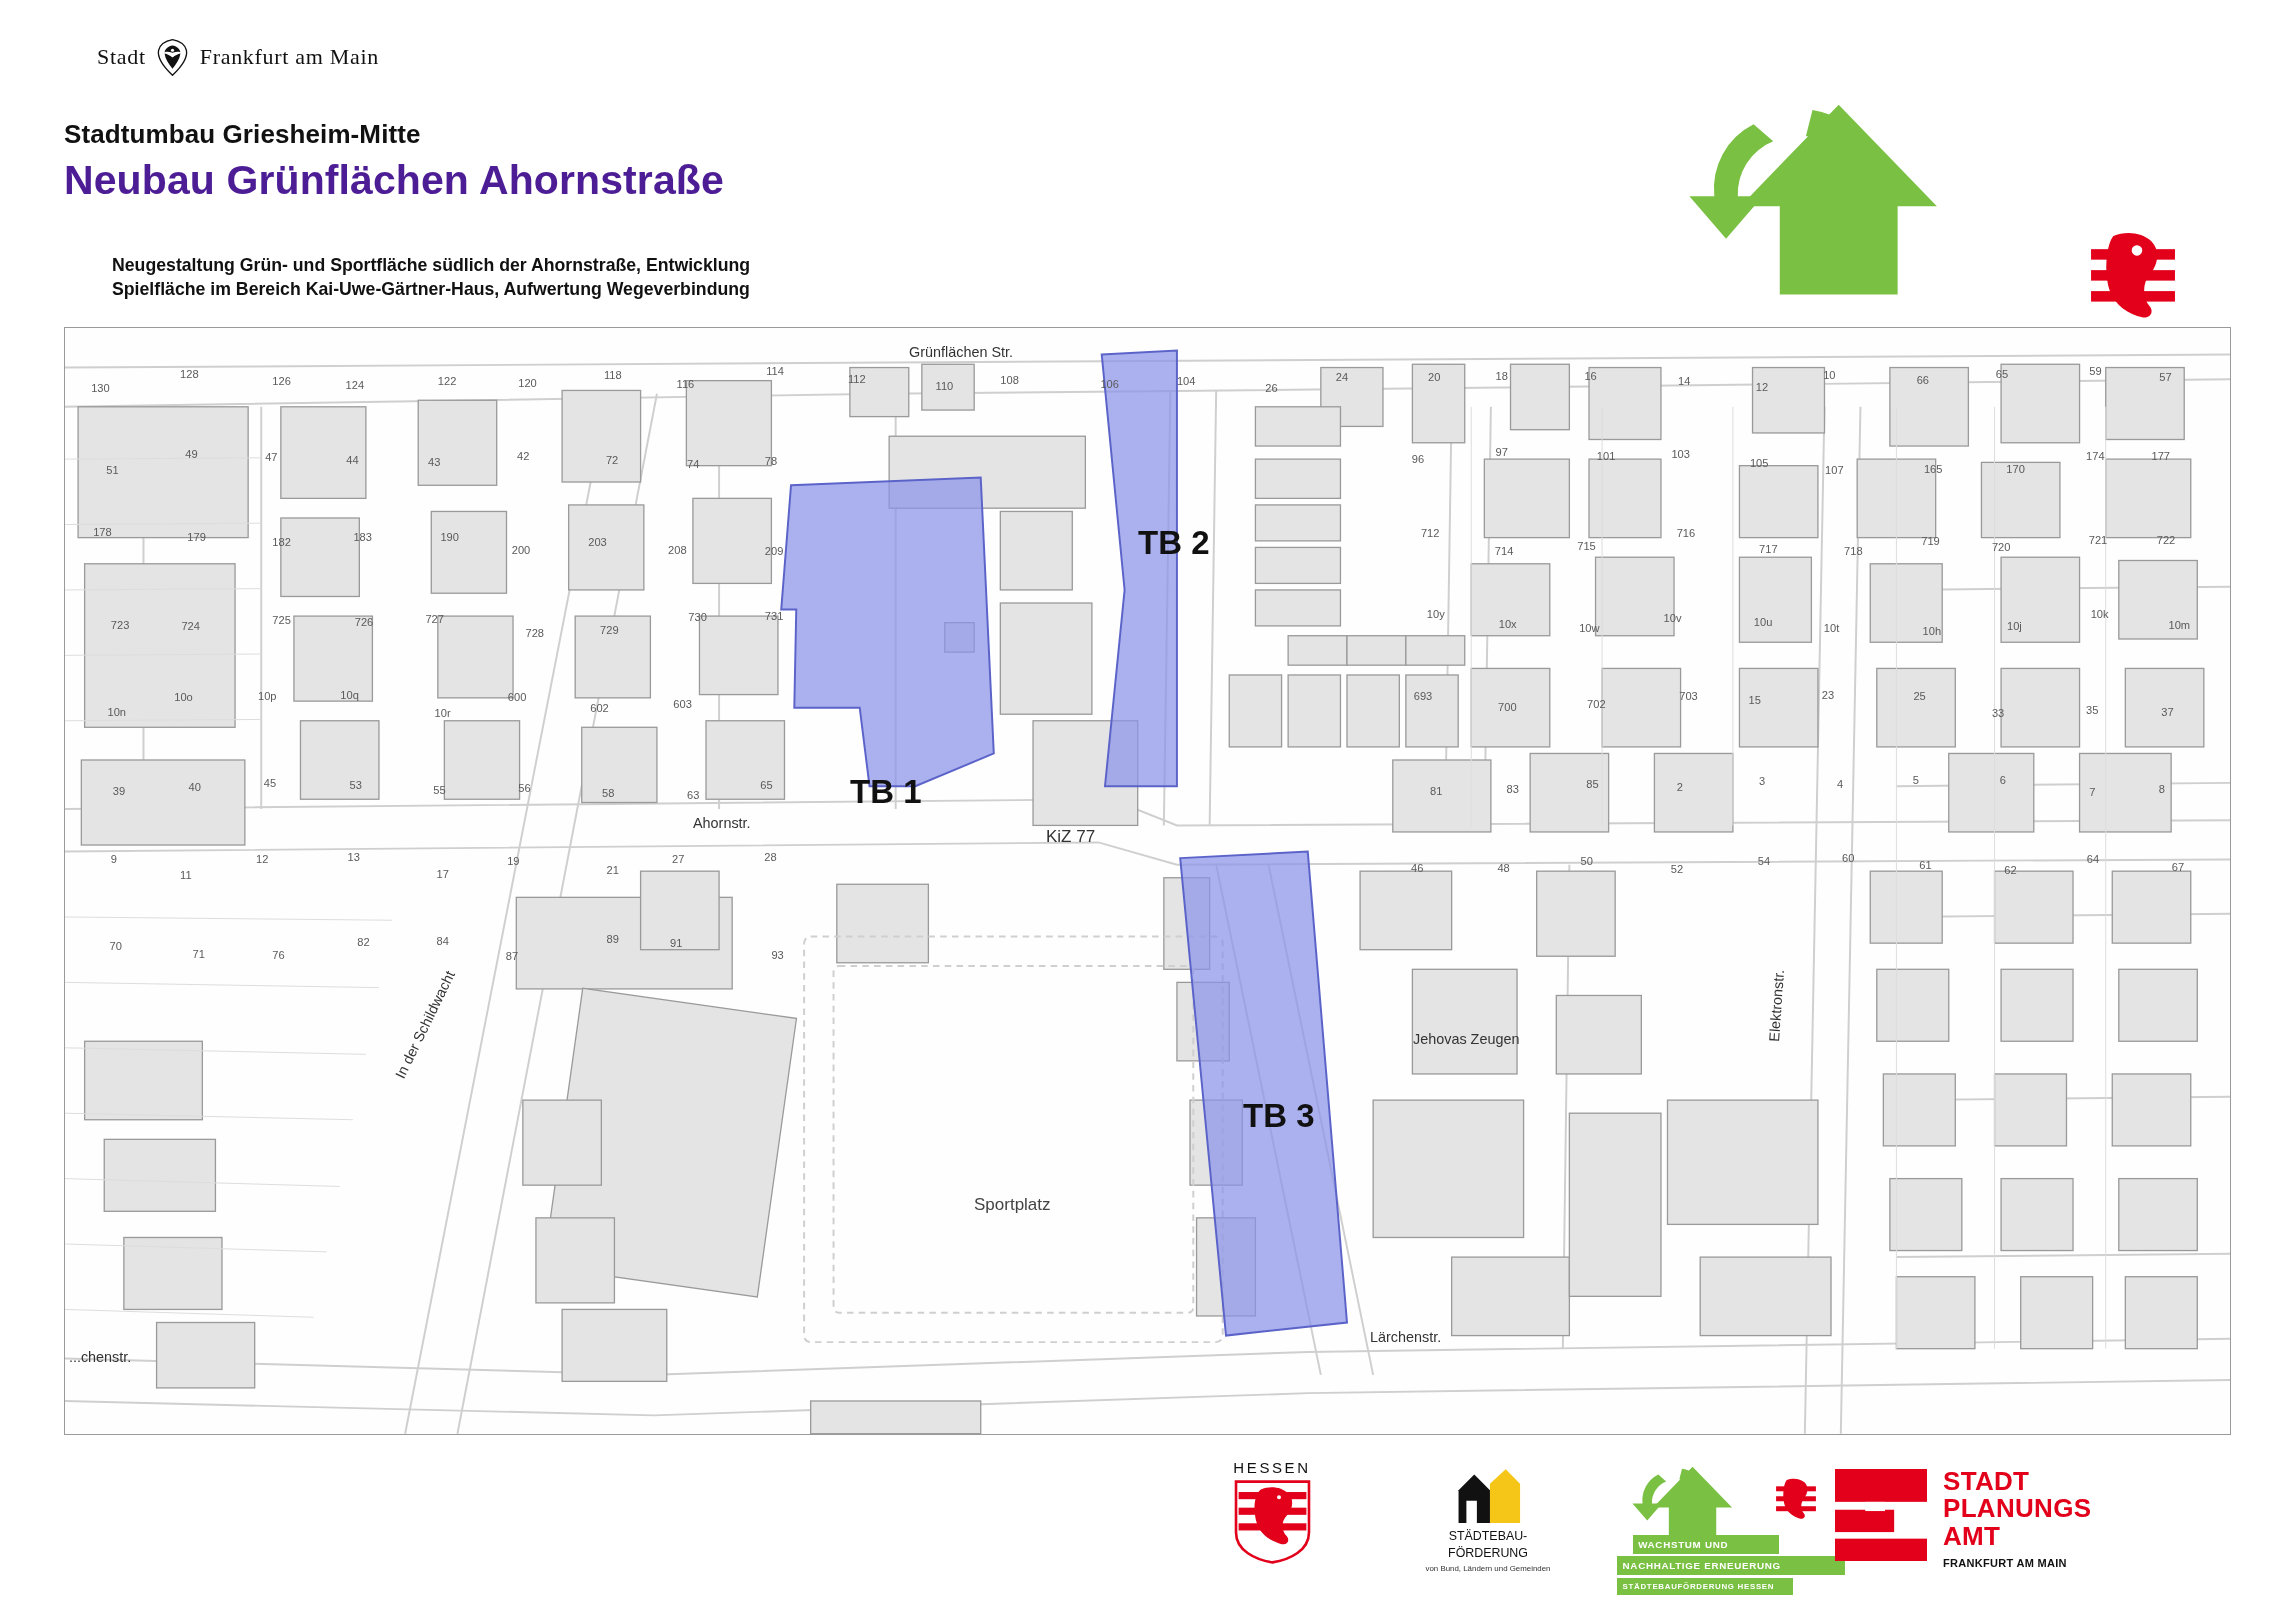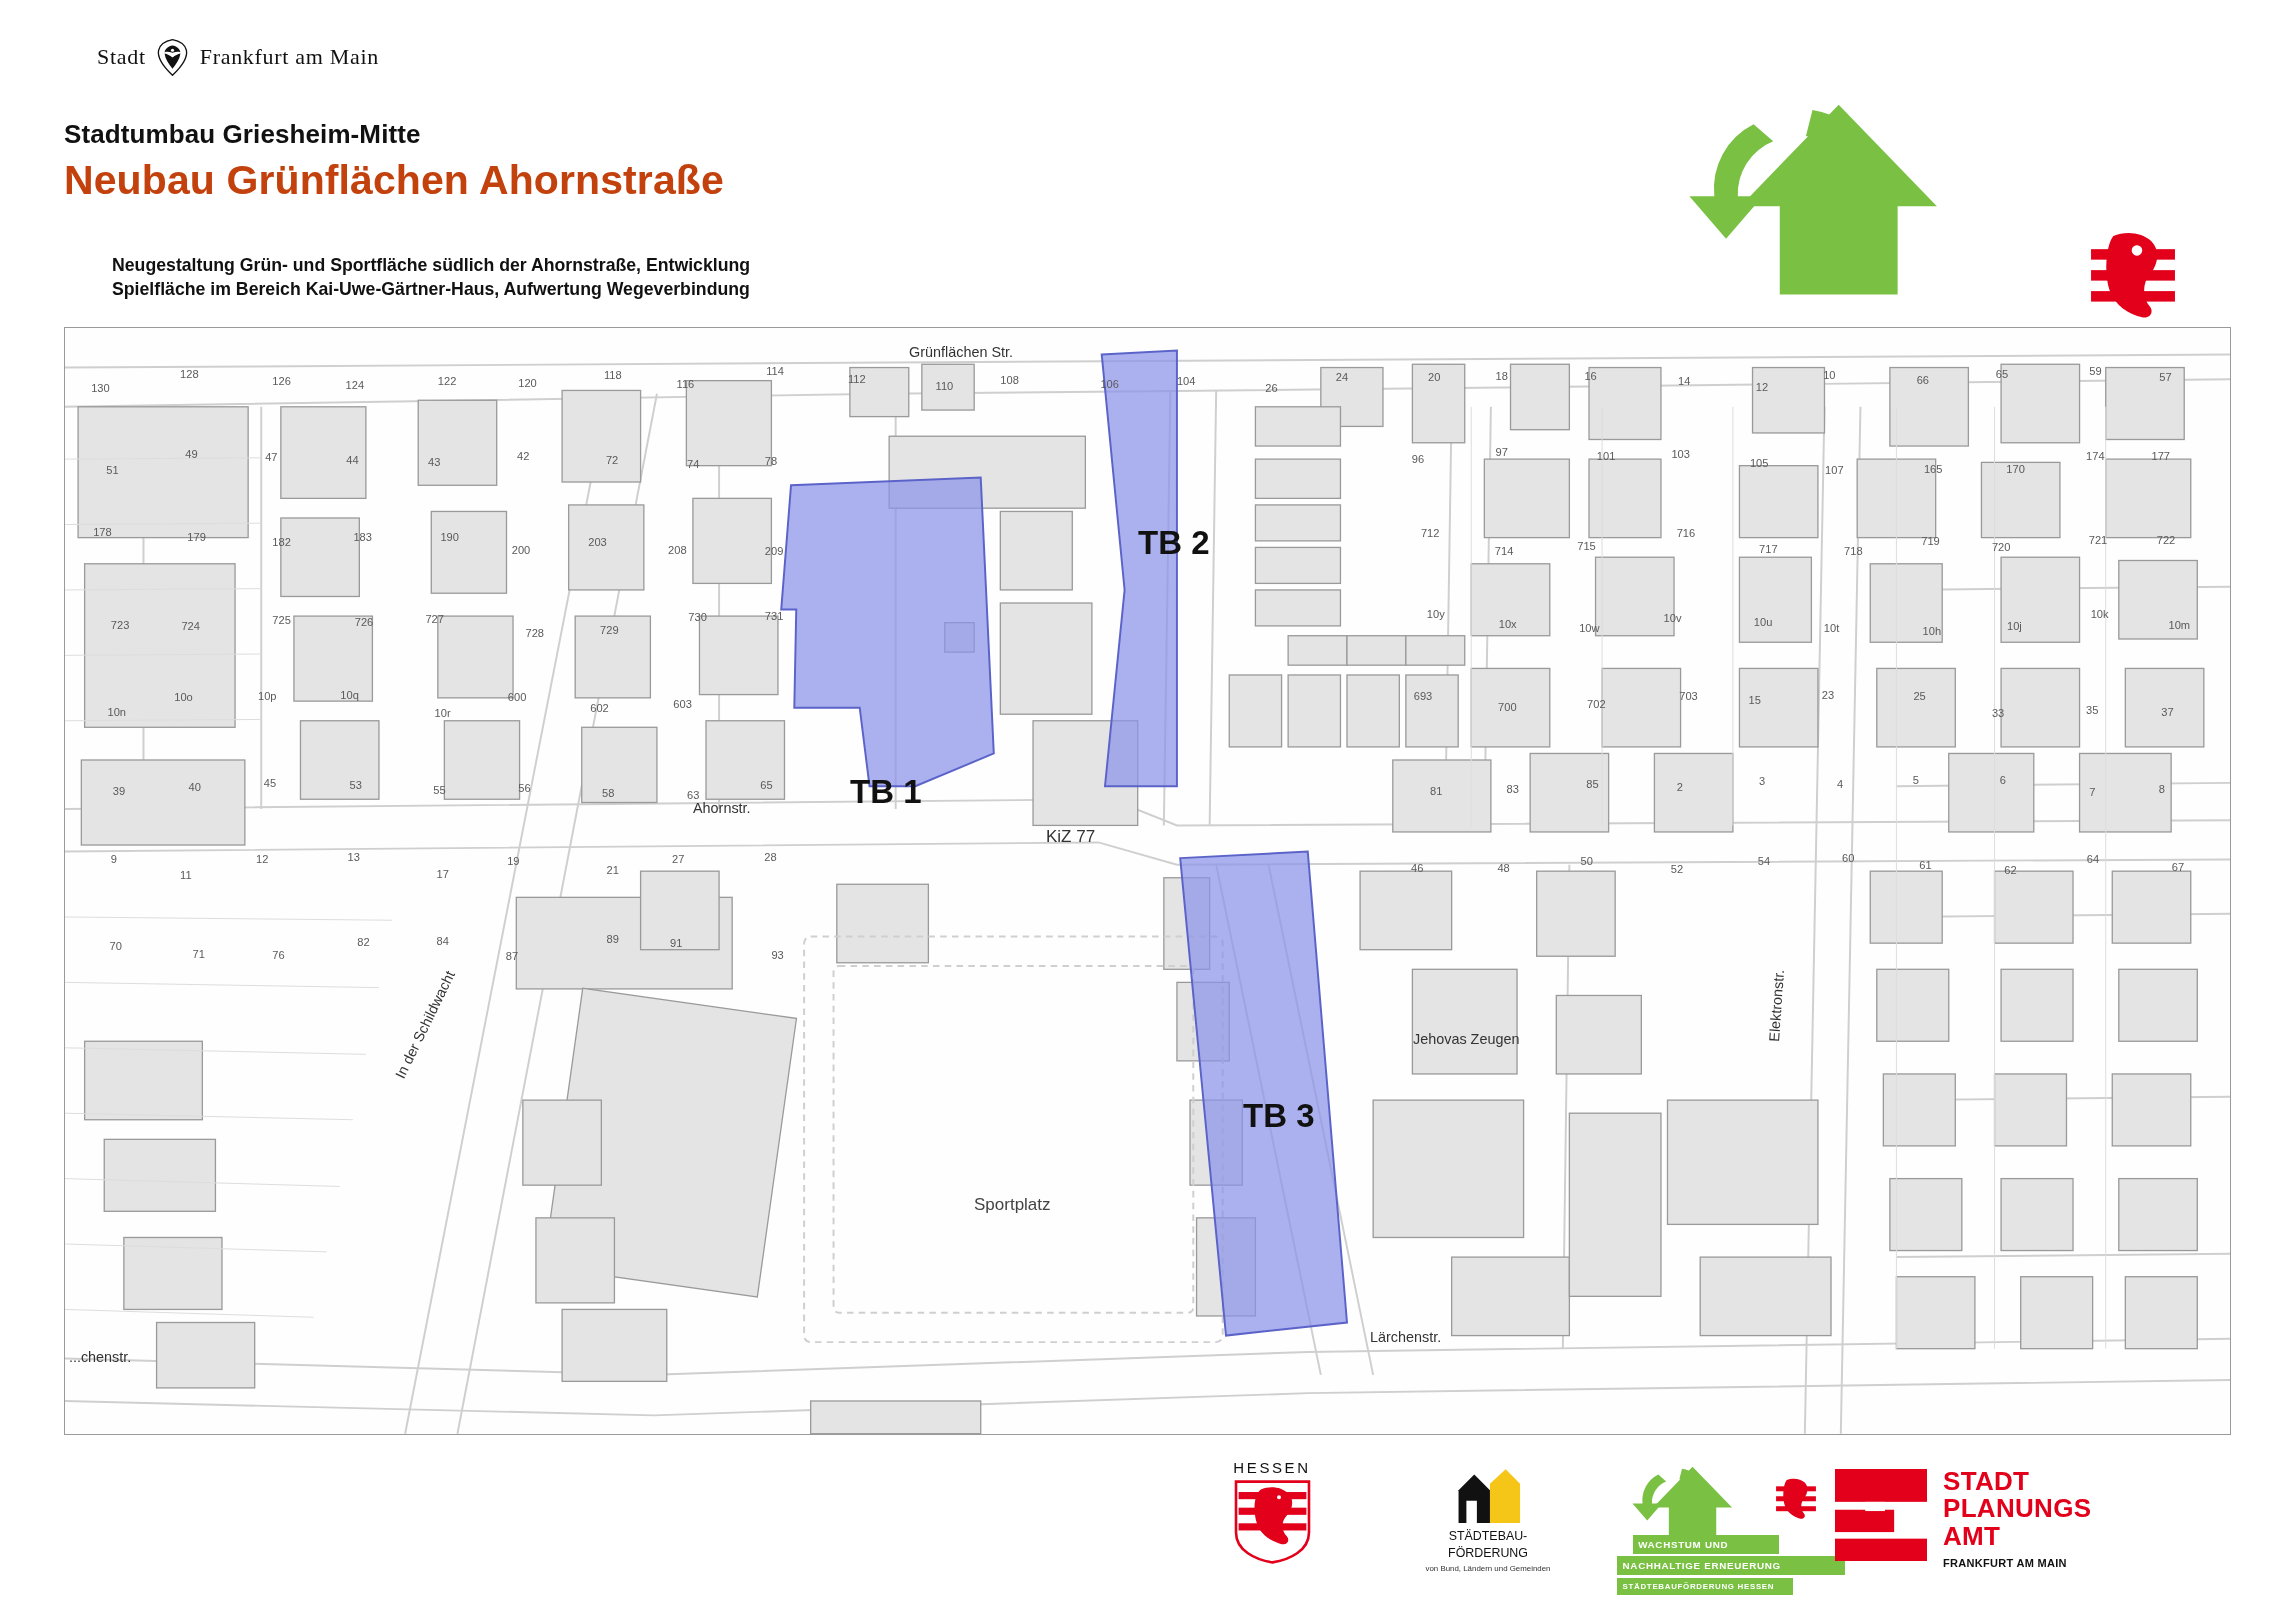--- a/index.html
+++ b/index.html
@@ -14,21 +14,21 @@
   
   #header { position:absolute; left:0; top:0; width:2295px; height:327px; }
 
   #city-logo { position:absolute; left:97px; top:34px; width:419px; height:46px; display:flex; align-items:center; }
   #city-logo .crest { width:41px; height:41px; position:relative; }
   #city-logo .crest svg { display:block; }
   #city-logo .word-left { font-family:"Liberation Serif", serif; font-size:22px; letter-spacing:0.7px; color:#111; margin-right:6.5px; }
   #city-logo .word-right { font-family:"Liberation Serif", serif; font-size:22px; letter-spacing:0.7px; color:#111; margin-left:6.5px; }
 
   #kicker { position:absolute; left:64px; top:119px; font-size:26px; font-weight:bold; color:#111; letter-spacing:0.1px; }
-  #title  { position:absolute; left:64px; top:157px; font-size:41px; font-weight:bold; color:#c2410c; letter-spacing:0.1px; }
+  #title  { position:absolute; left:64px; top:157px; font-size:41px; font-weight:bold; color:#4c1d95; letter-spacing:0.1px; }
   #subtitle { position:absolute; left:64px; top:254px; font-size:17.7px; font-weight:bold; line-height:1.33; color:#111; }
 
   
   #hessen-badge { position:absolute; left:1675px; top:98px; width:523px; height:275px; }
   .hb-arrow-wrap { position:absolute; left:0; top:0; width:275px; height:150px; }
   .hb-bar { position:absolute; background:#7ac143; color:#fff; font-weight:bold; letter-spacing:1.3px; display:flex; align-items:center; padding-left:11.8px; }
   .hb-bar1 { left:59px;  top:234px; width:281px; height:43px; font-size:22px; }
   .hb-bar2 { left:31px;  top:281px; width:458px; height:43px; font-size:22px; }
   .hb-bar3 { left:31px;  top:329px; width:314px; height:39px; font-size:18.3px; }
   .hb-lion { position:absolute; left:399px; top:121px; width:118px; height:118px; }
@@ -40,21 +40,21 @@
   }
   #map-svg { position:absolute; left:0; top:0; }
 
   .tb-label { position:absolute; font-size:33px; font-weight:bold; color:#111; }
   #tb1-label { left:785px; top:445px; }
   #tb2-label { left:1073px; top:196px; }
   #tb3-label { left:1178px; top:769px; }
 
   .map-street { position:absolute; font-size:14.4px; color:#333; }
   #st-frosch { left:844px; top:15.7px; }
-  #st-ahorn  { left:628px; top:472px; }
+  #st-ahorn  { left:628px; top:487px; }
   #st-laerch { left:1305px; top:1001px; }
   #st-chen   { left:3.9px;   top:1021px; }
   #st-schild { left:327px; top:746px; transform:rotate(-64deg); transform-origin:left top; }
   #st-elektro{ left:1701px; top:713px; transform:rotate(-86deg); transform-origin:left top; }
   #lbl-sportplatz { left:909px; top:867px; font-size:17px; color:#444; }
   #lbl-jehovas { left:1348px; top:703px; font-size:14.4px; color:#333; line-height:1.15; }
   #lbl-kiz { left:981px; top:499px; font-size:17px; color:#333; }
 
   
   #footer { position:absolute; left:0; top:1452px; width:2295px; height:170px; }

